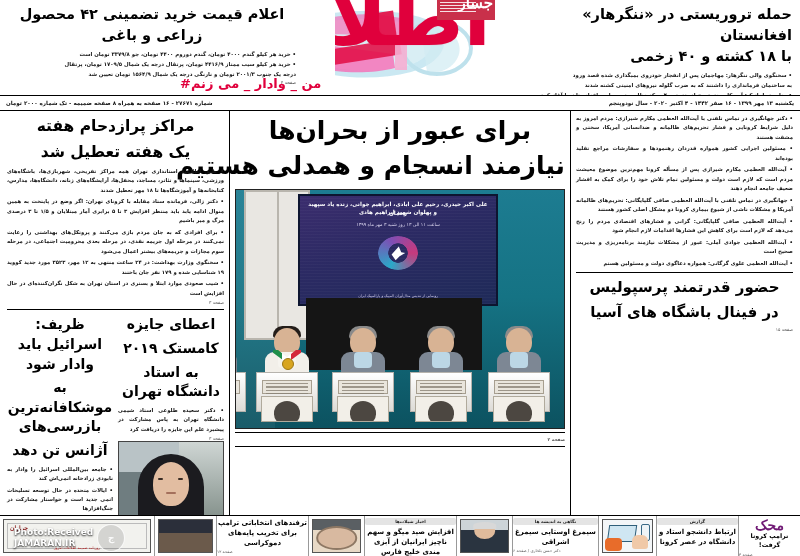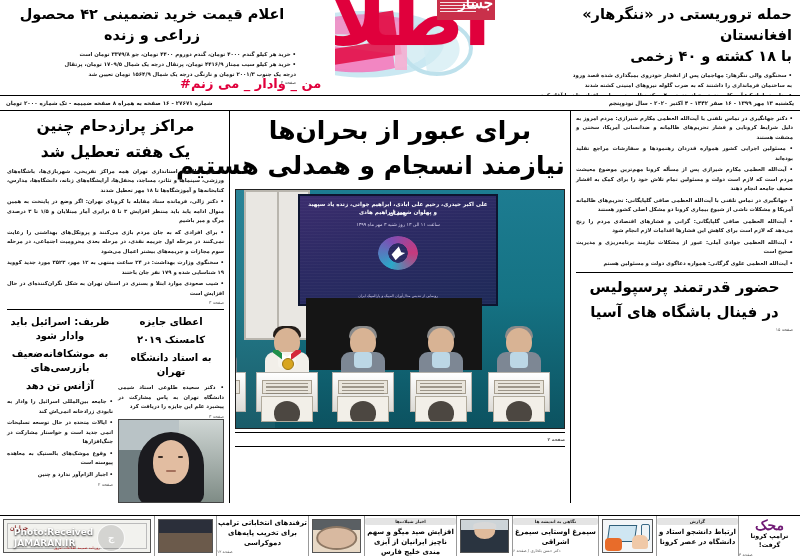--- a/index.html
+++ b/index.html
@@ -84,21 +84,21 @@
     font-size:25px;line-height:1.38;letter-spacing:-0.6px;
     margin:0 0 6px;
   }
   .bighead div{white-space:nowrap;}
 
   .colhead{
     text-align:center;font-weight:bold;font-size:15.5px;line-height:1.42;color:#000;
     margin:1px 0 4px;letter-spacing:-0.3px;
   }
   .colhead.sm{font-size:15px;line-height:1.4;}
-  .colhead.xs{font-size:10px;line-height:1.4;}
+  .colhead.xs{font-size:14px;line-height:1.4;}
 
   .body-bullets{
     font-size:5.3px;line-height:1.78;text-align:justify;direction:rtl;color:#141414;font-weight:600;
   }
   .body-bullets p{margin:0 0 2.2px;}
   .pg{font-size:4.4px;color:#555;margin-top:1px;}
 
   .rule{border-top:1px solid #000;margin:4px 0;}
 
   
@@ -215,21 +215,21 @@
 </style>
 </head>
 <body>
 
 <div class="page">
 
   <div class="masthead">
 
     <div class="mh-right">
       <div class="mh-head">اعلام قیمت خرید تضمینی ۴۲ محصول</div>
-      <div class="mh-head">زراعی و زنده</div>
+      <div class="mh-head">زراعی و باغی</div>
       <div class="mh-bullets">
         <div>• خرید هر کیلو گندم ۴۰۰۰ تومان، گندم دوروم ۴۴۰۰ تومان، جو ۳۳۷۹/۸ تومان است</div>
         <div>• خرید هر کیلو سیب ممتاز ۴۴۱۶/۹ تومان، پرتقال درجه یک شمال ۱۷۰۹/۵ تومان، پرتقال</div>
         <div>درجه یک جنوب ۲۰۰۱/۳ تومان و نارنگی درجه یک شمال ۱۵۶۴/۹ تومان تعیین شد</div>
       </div>
       <div class="mh-page">صفحه ۴</div>
     </div>
 
     <div class="mh-left">
       <div class="mh-head">حمله تروریستی در «ننگرهار» افغانستان</div>
@@ -416,21 +416,21 @@
             </div>
         </div>
       </div>
 
       <div class="photo-caption">
         <div class="pg">صفحه ۲</div>
       </div>
     </div>
 
     <div class="col-left">
-      <div class="colhead">مراکز پرازدحام چنین</div>
+      <div class="colhead">مراکز پرازدحام هفته</div>
       <div class="colhead">یک هفته تعطیل شد</div>
       <div class="body-bullets">
         <p>• طبق اطلاعیه استانداری تهران همه مراکز تفریحی، شهربازی‌ها، باشگاه‌های ورزشی، سینماها و تئاتر، مساجد، محفل‌ها، آرایشگاه‌های زنانه، دانشگاه‌ها، مدارس، کتابخانه‌ها و آموزشگاه‌ها تا ۱۸ مهر تعطیل شدند</p>
         <p>• دکتر زالی، فرمانده ستاد مقابله با کرونای تهران: اگر وضع در پایتخت به همین منوال ادامه یابد باید منتظر افزایش ۳ تا ۵ برابری آمار مبتلایان و ۱/۵ تا ۳ درصدی مرگ و میر باشیم</p>
         <p>• برای افرادی که به جان مردم بازی می‌کنند و پروتکل‌های بهداشتی را رعایت نمی‌کنند در مرحله اول جریمه نقدی، در مرحله بعدی محرومیت اجتماعی، در مرحله سوم مجازات و جریمه‌های بیشتر اعمال می‌شود</p>
         <p>• سخنگوی وزارت بهداشت: در ۲۴ ساعت منتهی به ۱۲ مهر، ۳۵۲۳ مورد جدید کووید ۱۹ شناسایی شده و ۱۷۹ نفر جان باختند</p>
         <p>• شیب صعودی موارد ابتلا و بستری در استان تهران به شکل نگران‌کننده‌ای در حال افزایش است</p>
       </div>
       <div class="pg">صفحه ۳</div>
 
@@ -453,21 +453,21 @@
               <div class="face"></div>
               <div class="eye l"></div>
                 <div class="eye r"></div>
               <div class="mouth"></div>
             </div>
           </div>
         </div>
 
         <div>
           <div class="colhead xs">ظریف: اسرائیل باید وادار شود</div>
-          <div class="colhead xs">به موشکافانه‌ضعیف بازرسی‌های</div>
+          <div class="colhead xs">به موشکافانه‌ترین بازرسی‌های</div>
           <div class="colhead xs">آژانس تن دهد</div>
           <div class="body-bullets">
             <p>• جامعه بین‌المللی اسرائیل را وادار به نابودی زرادخانه اتمی‌اش کند</p>
             <p>• ایالات متحده در حال توسعه تسلیحات اتمی جدید است و خواستار مشارکت در جنگ‌افزارها</p>
             <p>• وقوع موشک‌های بالستیک به معاهده پیوسته است</p>
             <p>• اجبار الزام‌آور ندارد و چنین</p>
           </div>
           <div class="pg">صفحه ۲</div>
         </div>
       </div>

